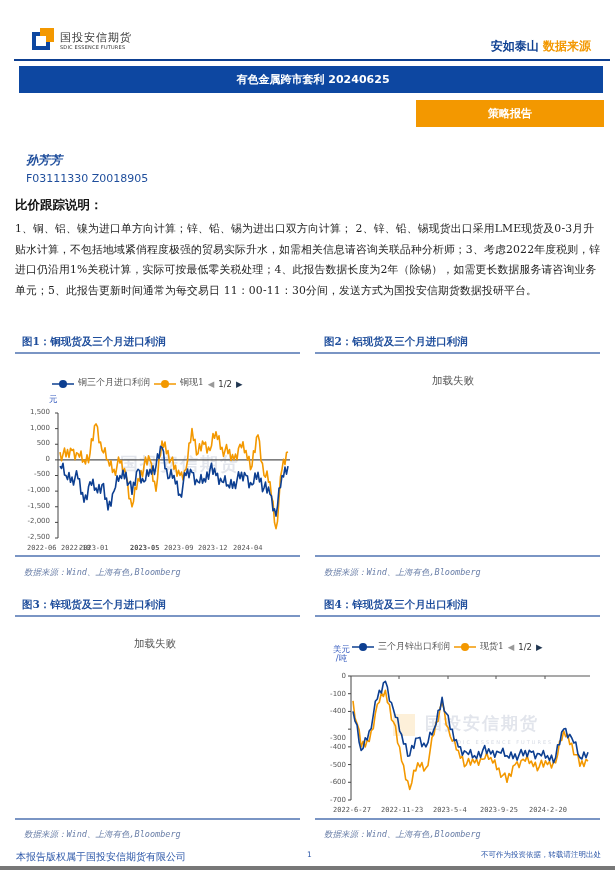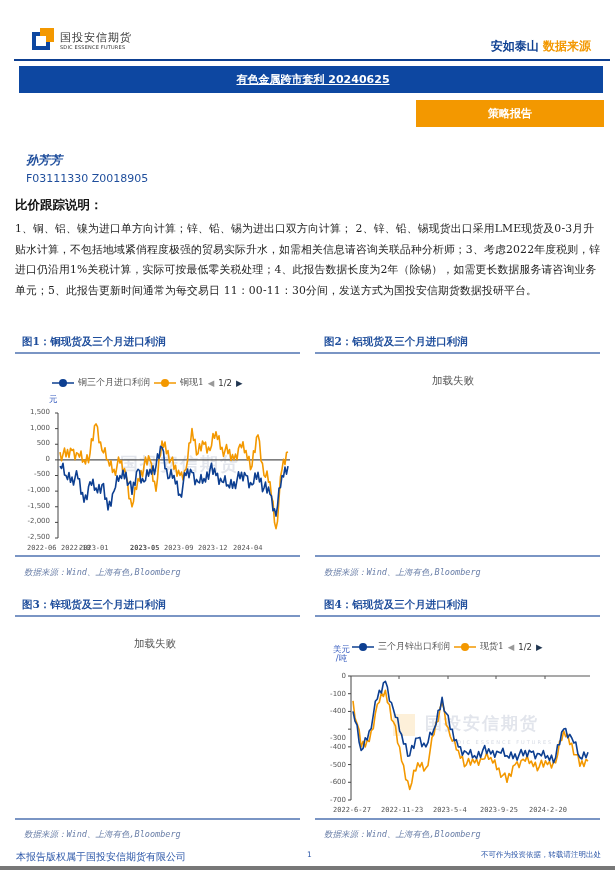--- a/index.html
+++ b/index.html
@@ -7,21 +7,21 @@
   body { position: relative; font-family: "DejaVu Sans", sans-serif; color: #222; }
   .abs { position: absolute; }
   .logo-mark { left: 32px; top: 28px; width: 22px; height: 22px; }
   .logo-cn { left: 60px; top: 30px; font-size: 11px; color: #333; letter-spacing: 1px; }
   .logo-en { left: 60px; top: 44px; font-size: 5px; color: #333; letter-spacing: 0.2px; }
   .slogan { right: 24px; top: 38px; font-size: 12px; font-weight: bold; }
   .slogan .a { color: #0d3f91; }
   .slogan .b { color: #f39800; }
   .hr-top { left: 14px; top: 59px; width: 596px; height: 2px; background: #0d3f91; }
   .title-bar { left: 19px; top: 66px; width: 484px; height: 27px; background: #0d47a1; color: #fff; font-size: 11px; font-weight: bold; text-align: center; line-height: 27px; left: 19px; width: 485px; }
-  .title-bar { width: 485px; text-decoration: underline; }
+  .title-bar { width: 485px; }
   .tag { left: 353px; top: 100px; width: 150px; height: 27px; background: #f39800; color: #fff; font-size: 11px; font-weight: bold; text-align: center; line-height: 27px; }
   .author { left: 26px; top: 152px; font-size: 12px; font-weight: bold; color: #1f4e9c; font-family: "DejaVu Serif", serif; font-style: italic; text-align: right; }
   .cert { left: 26px; top: 172px; font-size: 11px; color: #1f4e9c; }
   .notes-title { left: 15px; top: 197px; font-size: 12.5px; font-weight: bold; color: #111; font-family: "DejaVu Serif", serif; }
   .notes { left: 15px; top: 219px; width: 590px; font-size: 10.8px; line-height: 20.5px; color: #222; font-family: "DejaVu Serif", serif; letter-spacing: 0.2px; }
   .fig-title { font-size: 10.5px; font-weight: bold; color: #1f4e9c; font-family: "DejaVu Serif", serif; }
   .rule { height: 1.5px; background: #7a95c4; }
   .src { font-size: 8.5px; font-style: italic; color: #6a7fa8; font-family: "DejaVu Sans Mono", monospace; }
   .fail { font-size: 10.5px; color: #555; font-family: "DejaVu Serif", serif; }
   .legend { font-size: 9px; color: #555; display: flex; align-items: center; gap: 4px; white-space: nowrap; font-family: "DejaVu Serif", serif; }
@@ -59,21 +59,21 @@
 
 <div class="abs author">孙芳芳</div>
 <div class="abs cert">F03111330 Z0018905</div>
 
 <div class="abs notes-title">比价跟踪说明：</div>
 <div class="abs notes">1、铜、铝、镍为进口单方向计算；锌、铅、锡为进出口双方向计算； 2、锌、铅、锡现货出口采用LME现货及0-3月升贴水计算，不包括地域紧俏程度极强的贸易实际升水，如需相关信息请咨询关联品种分析师；3、考虑2022年度税则，锌进口仍沿用1%关税计算，实际可按最低零关税处理；4、此报告数据长度为2年（除锡），如需更长数据服务请咨询业务单元；5、此报告更新时间通常为每交易日 11：00-11：30分间，发送方式为国投安信期货数据投研平台。</div>
 
 <div class="abs fig-title" style="left:22px;top:335px;">图1：铜现货及三个月进口利润</div>
 <div class="abs rule" style="left:15px;top:352px;width:285px;"></div>
 
-<div class="abs legend" style="left:52px;top:376px;">
+<div class="abs legend" style="left:52px;top:376px;align-items:flex-end;">
   <svg width="22" height="10">
       <line x1="0" y1="5" x2="22" y2="5" stroke="#0d3f91" stroke-width="1.5"></line>
       <circle cx="11" cy="5" r="4" fill="#0d3f91"></circle>
     </svg>
   <span>铜三个月进口利润</span>
   <svg width="22" height="10">
       <line x1="0" y1="5" x2="22" y2="5" stroke="#f39800" stroke-width="1.5"></line>
       <circle cx="11" cy="5" r="4" fill="#f39800"></circle>
     </svg>
   <span>铜现1</span>
@@ -130,21 +130,21 @@
 <div class="abs fail" style="left:432px;top:374px;">加载失败</div>
 <div class="abs rule" style="left:315px;top:555px;width:285px;"></div>
 <div class="abs src" style="left:324px;top:567px;">数据来源：Wind、上海有色,Bloomberg</div>
 
 <div class="abs fig-title" style="left:22px;top:598px;">图3：锌现货及三个月进口利润</div>
 <div class="abs rule" style="left:15px;top:615px;width:285px;"></div>
 <div class="abs fail" style="left:134px;top:637px;">加载失败</div>
 <div class="abs rule" style="left:15px;top:818px;width:285px;"></div>
 <div class="abs src" style="left:24px;top:829px;">数据来源：Wind、上海有色,Bloomberg</div>
 
-<div class="abs fig-title" style="left:324px;top:598px;">图4：铝现货及三个月进口利润</div>
+<div class="abs fig-title" style="left:324px;top:598px;">图4：锌现货及三个月出口利润</div>
 <div class="abs rule" style="left:315px;top:615px;width:285px;"></div>
 
 <div class="abs legend" style="left:352px;top:640px;">
   <svg width="22" height="10">
       <line x1="0" y1="5" x2="22" y2="5" stroke="#0d3f91" stroke-width="1.5"></line>
       <circle cx="11" cy="5" r="4" fill="#0d3f91"></circle>
     </svg>
   <span>三个月锌出口利润</span>
   <svg width="22" height="10">
       <line x1="0" y1="5" x2="22" y2="5" stroke="#f39800" stroke-width="1.5"></line>

